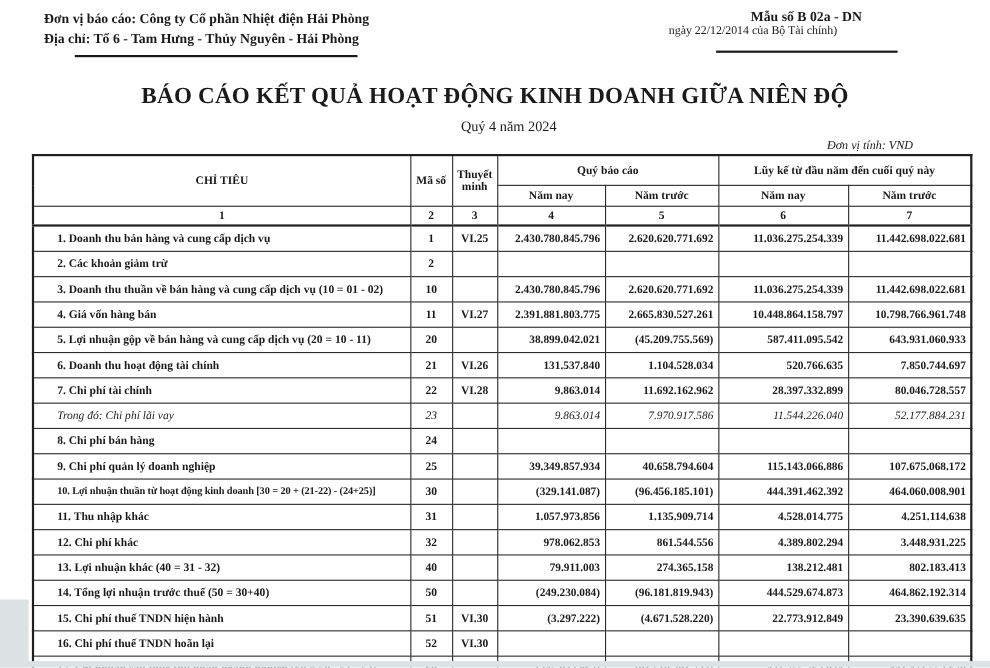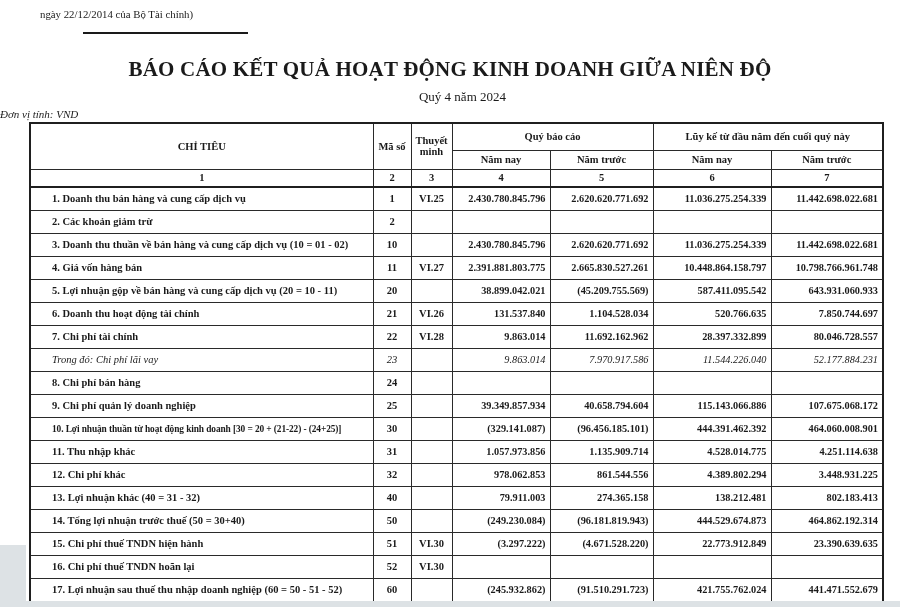--- a/index.html
+++ b/index.html
@@ -37,21 +37,21 @@
   .rule-right { width: 165px; margin: 11px auto 0 auto; }
   .title {
     text-align: center;
     font-weight: bold;
     font-size: 21px;
     margin-top: 23px;
     letter-spacing: 0.2px;
   }
   .subtitle { text-align: center; font-size: 13px; margin-top: 7px; padding-left: 25px; }
   .unit-note {
-    text-align: left;
+    text-align: right;
     font-style: italic;
     font-size: 11px;
     margin: 3px 70px 2px 0;
   }
   table.report {
     border-collapse: collapse;
     table-layout: fixed;
     width: 853px;
     margin: 2px 0 0 29px;
     border: 2px solid #1f1f1f;
@@ -90,21 +90,27 @@
     position: absolute; left: 0; bottom: 0; width: 26px; height: 62px;
     background: #dde2e5;
   }
 </style>
 </head>
 <body>
 
 <div class="page">
 
   <div class="doc-header">
+    <div class="hdr-left">
+      <div class="hdr-line">Đơn vị báo cáo: Công ty Cổ phần Nhiệt điện Hải Phòng</div>
+      <div class="hdr-line">Địa chỉ: Tổ 6 - Tam Hưng - Thủy Nguyên - Hải Phòng</div>
+      <div class="rule rule-left"></div>
+    </div>
     <div class="hdr-right">
+      <div class="form-no">Mẫu số B 02a - DN</div>
       <div class="form-sub">ngày 22/12/2014 của Bộ Tài chính)</div>
       <div class="rule rule-right"></div>
     </div>
   </div>
 
   <div class="title">BÁO CÁO KẾT QUẢ HOẠT ĐỘNG KINH DOANH GIỮA NIÊN ĐỘ</div>
   <div class="subtitle">Quý 4 năm 2024</div>
   <div class="unit-note">Đơn vị tính: VND</div>
 
   <table class="report">

